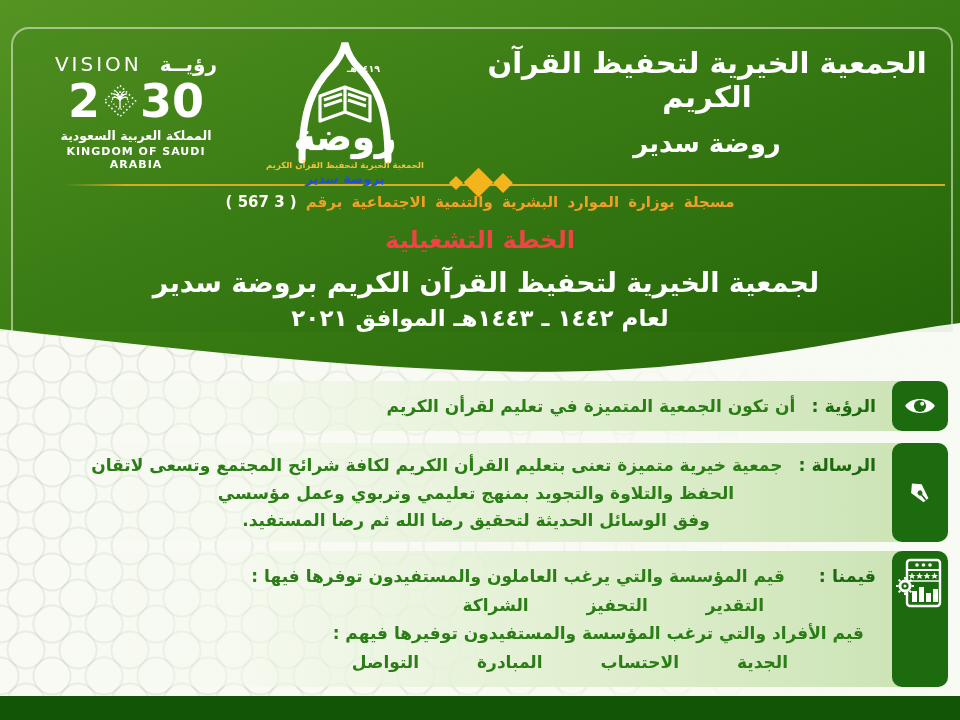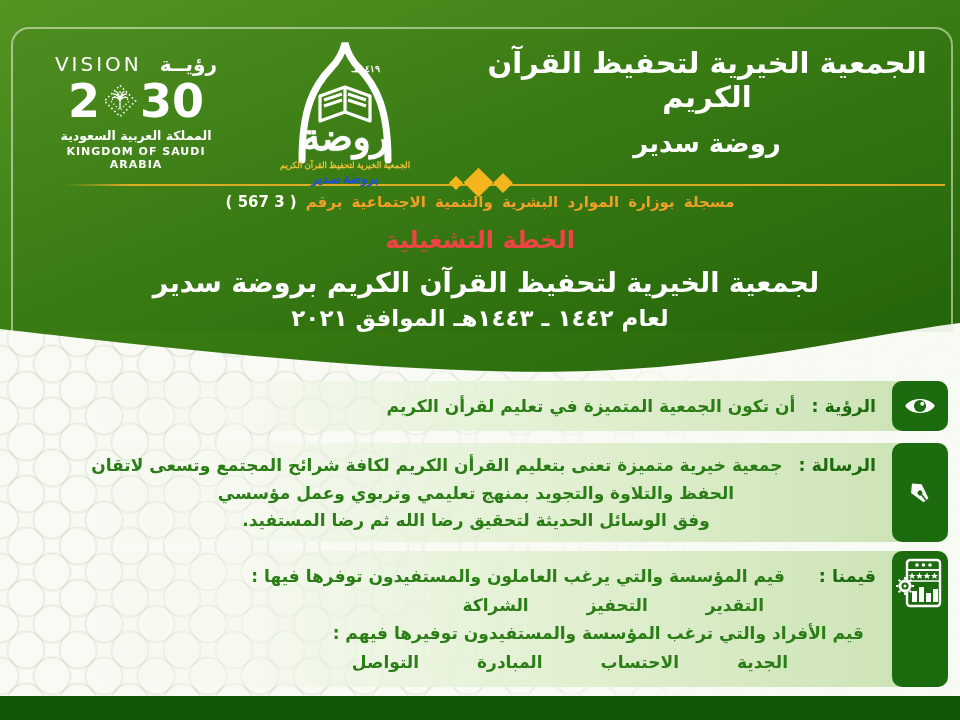--- a/index.html
+++ b/index.html
@@ -30,21 +30,21 @@
 
   
   .v2030{position:absolute;left:38px;top:52px;width:196px;text-align:center;color:#fff;}
   .v2030 .l1{display:flex;justify-content:center;align-items:baseline;gap:18px;font-size:20px;font-weight:bold;}
   .v2030 .l1 .en{letter-spacing:3px;font-weight:normal;}
   .v2030 .l2{display:flex;justify-content:center;align-items:center;font-size:46px;font-weight:bold;line-height:1.0;margin-top:2px;}
   .v2030 .l3{font-size:12.5px;font-weight:bold;margin-top:4px;}
   .v2030 .l4{font-size:11px;font-weight:bold;letter-spacing:1px;margin-top:2px;}
 
   
-  .dome-logo{position:absolute;left:268px;top:28px;width:154px;height:152px;text-align:center;color:#fff;font-family:Liberation Serif, serif;}
+  .dome-logo{position:absolute;left:268px;top:28px;width:154px;height:152px;text-align:center;color:#fff;}
   .dome-logo .big-name{position:absolute;left:0;right:0;top:88px;font-size:37px;font-weight:bold;color:#fff;text-shadow:0 0 1px #fff;}
   .dome-logo .sub1{position:absolute;left:-20px;right:-20px;top:132px;font-size:8.5px;font-weight:bold;color:#eec33c;}
   .dome-logo .sub2{position:absolute;left:0;right:0;top:143px;font-size:13px;font-weight:bold;color:#1d4ed8;}
 
   
   .callig{position:absolute;left:470px;right:16px;top:46px;text-align:center;color:#fff;}
   .callig .c1{font-size:29px;font-weight:bold;letter-spacing:1px;}
   .callig .c2{font-size:26px;font-weight:bold;margin-top:14px;}
 
   

